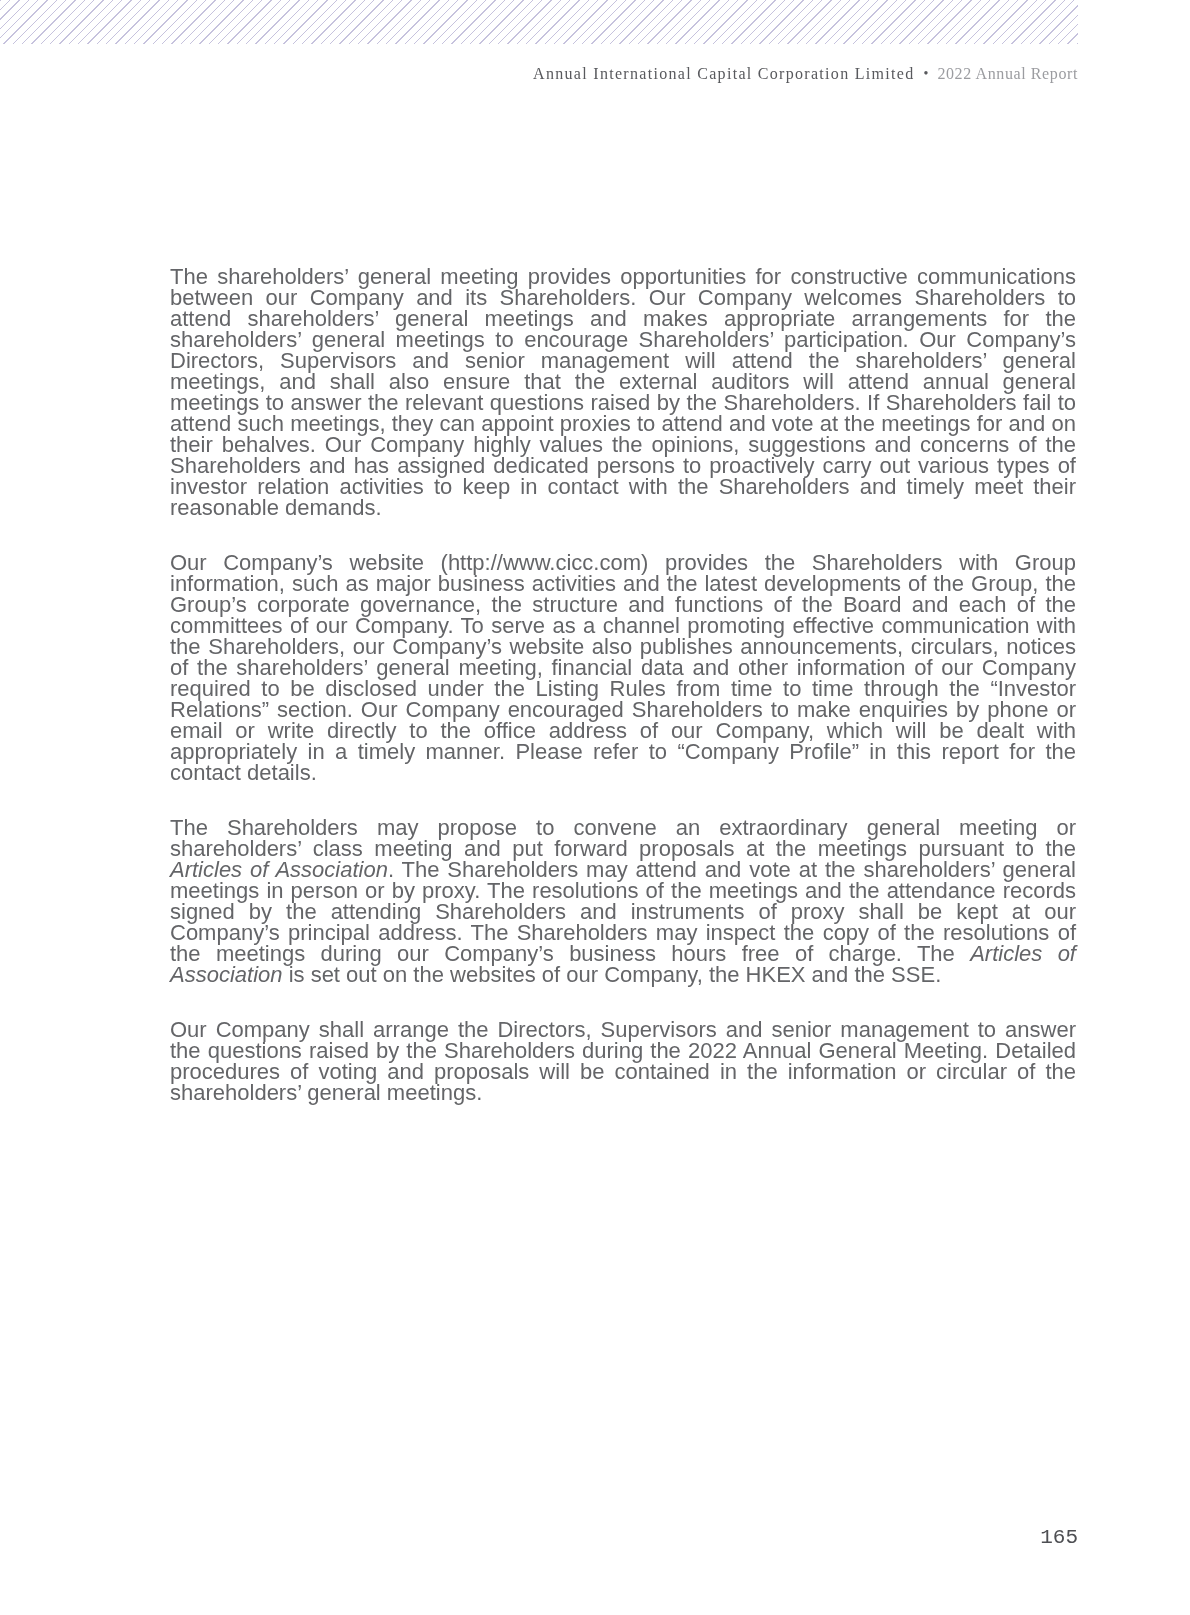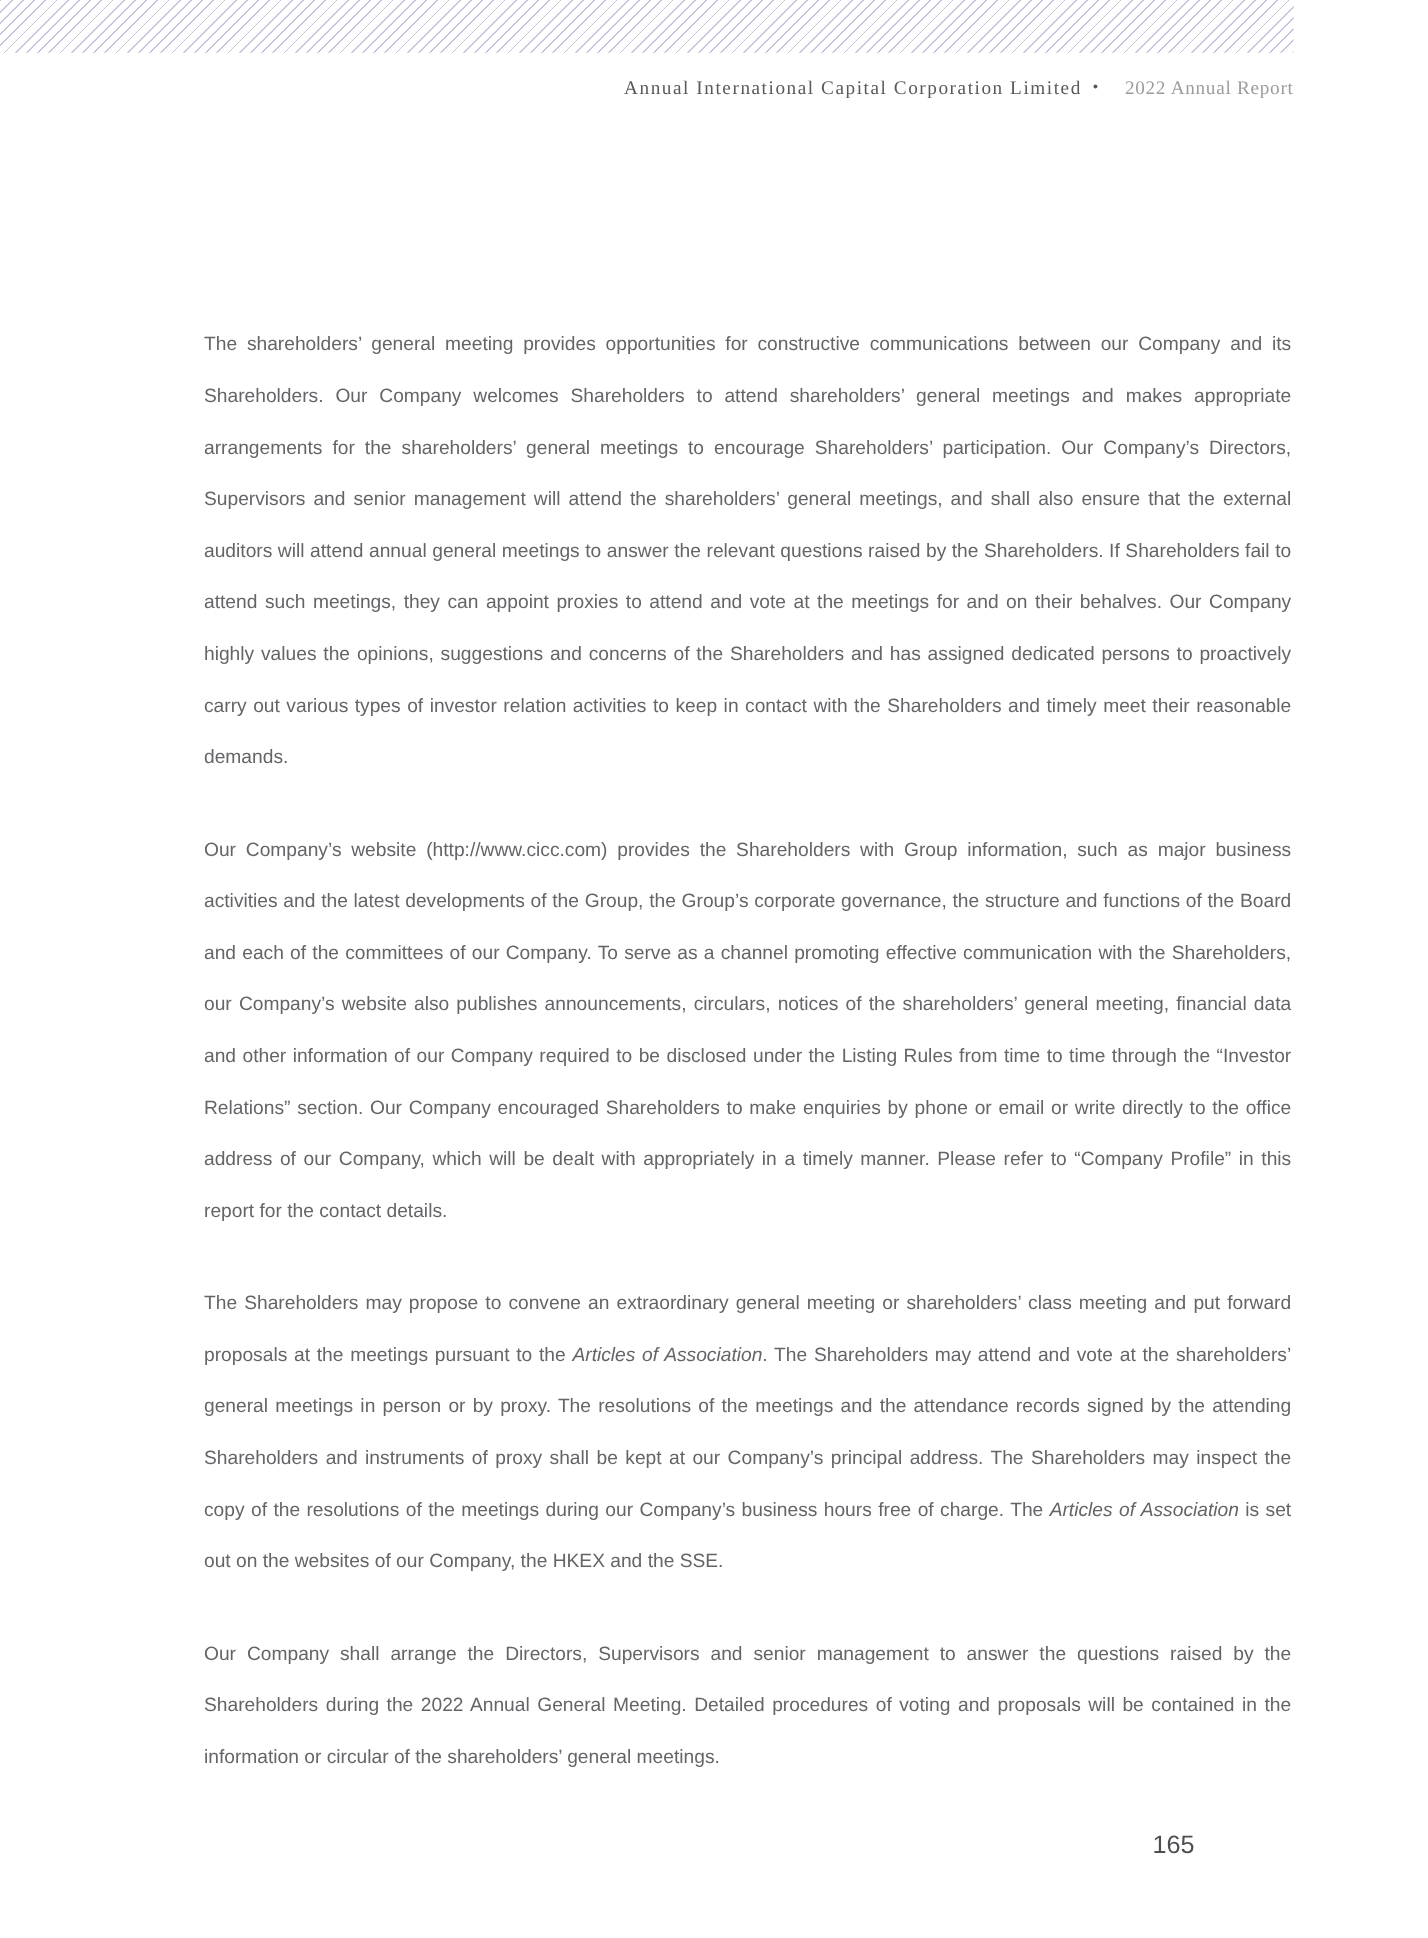--- a/index.html
+++ b/index.html
@@ -48,45 +48,44 @@
   }
   .report-header .sep {
     color: var(--header-company, #58595d);
     margin: 0 9px;
     font-size: 14px;
     vertical-align: 1px;
   }
   .report-header .report {
     color: var(--header-report, #9b9ca0);
     letter-spacing: 0.6px;
-    margin-left: 13px;
   }
   .content {
     position: absolute;
     left: 170px;
     top: 266px;
     width: 906px;
     color: var(--body-text, #646568);
-    font-size: 16px;
-    line-height: 43px;
+    font-size: 22px;
+    line-height: 21px;
     text-align: justify;
   }
   .content p {
     margin: 0 0 34px 0;
   }
   .content em {
     font-style: italic;
   }
   .page-number {
     position: absolute;
     top: 1526px;
     left: 878px;
     width: 200px;
-    text-align: center;
-    font-family: Liberation Sans, sans-serif;
+    text-align: right;
+    font-family: Liberation Mono, monospace;
     font-size: 21px;
     color: var(--page-number, #4e4f53);
   }
 </style>
 </head>
 <body>
 
 <div class="page">
 
   <div class="hatch-band"></div>

